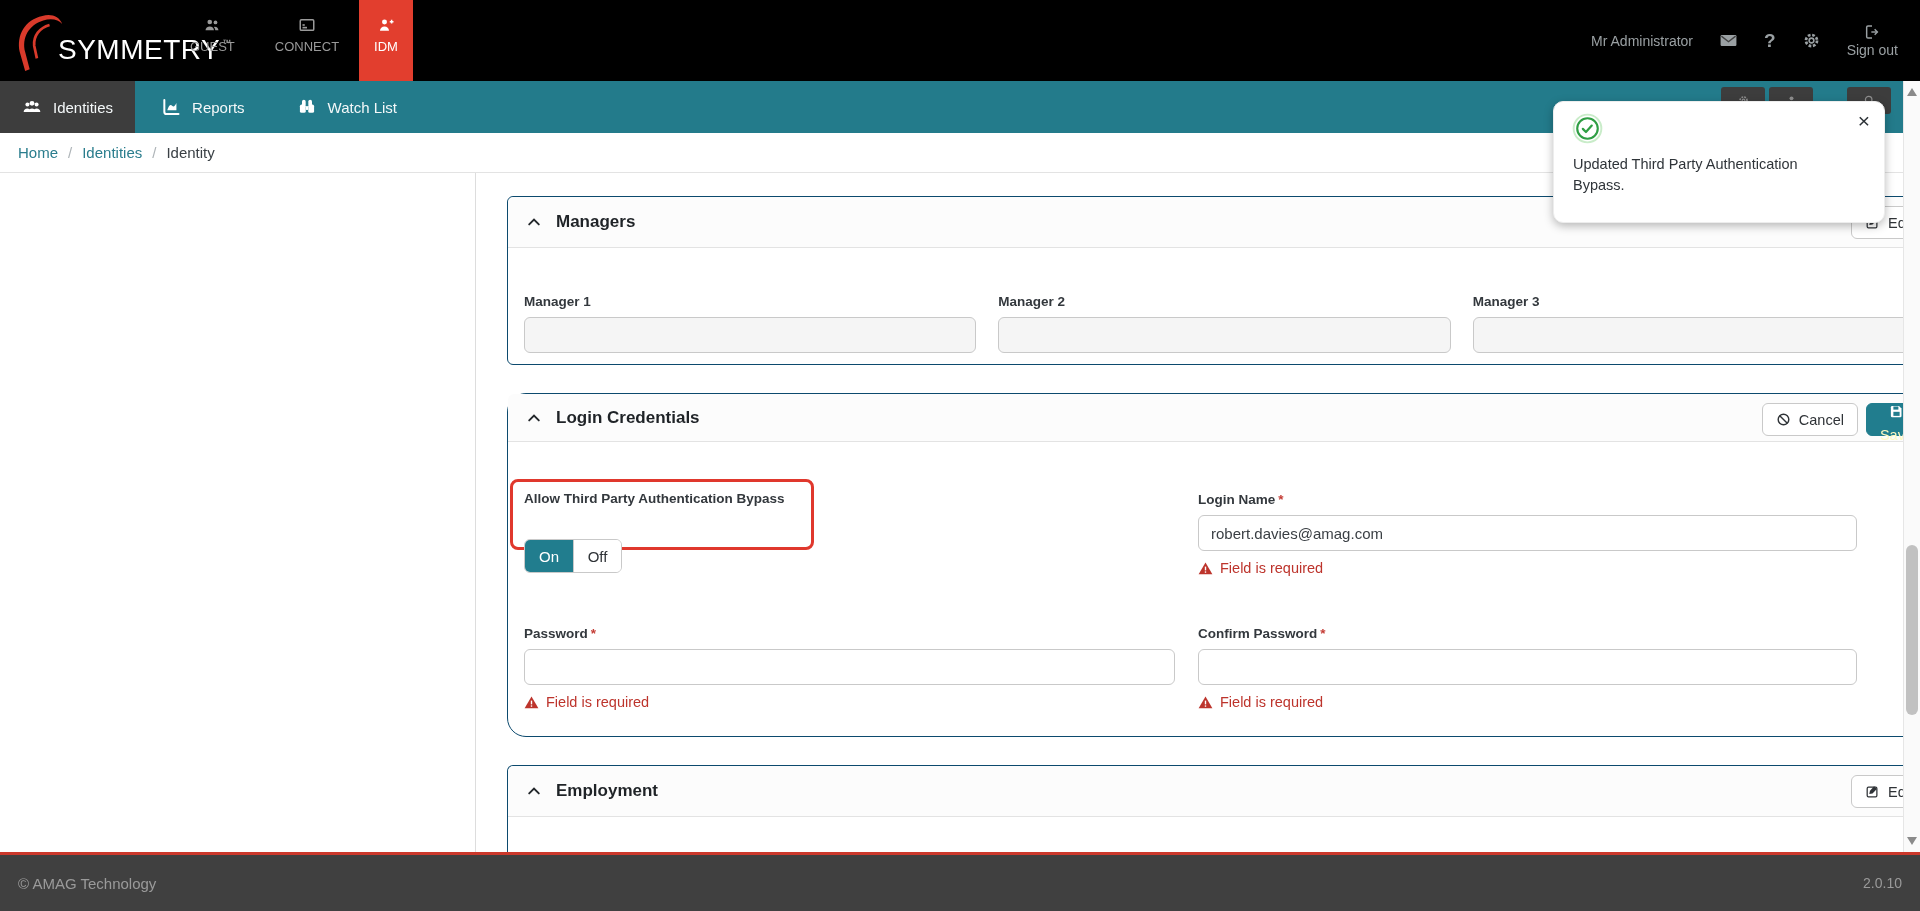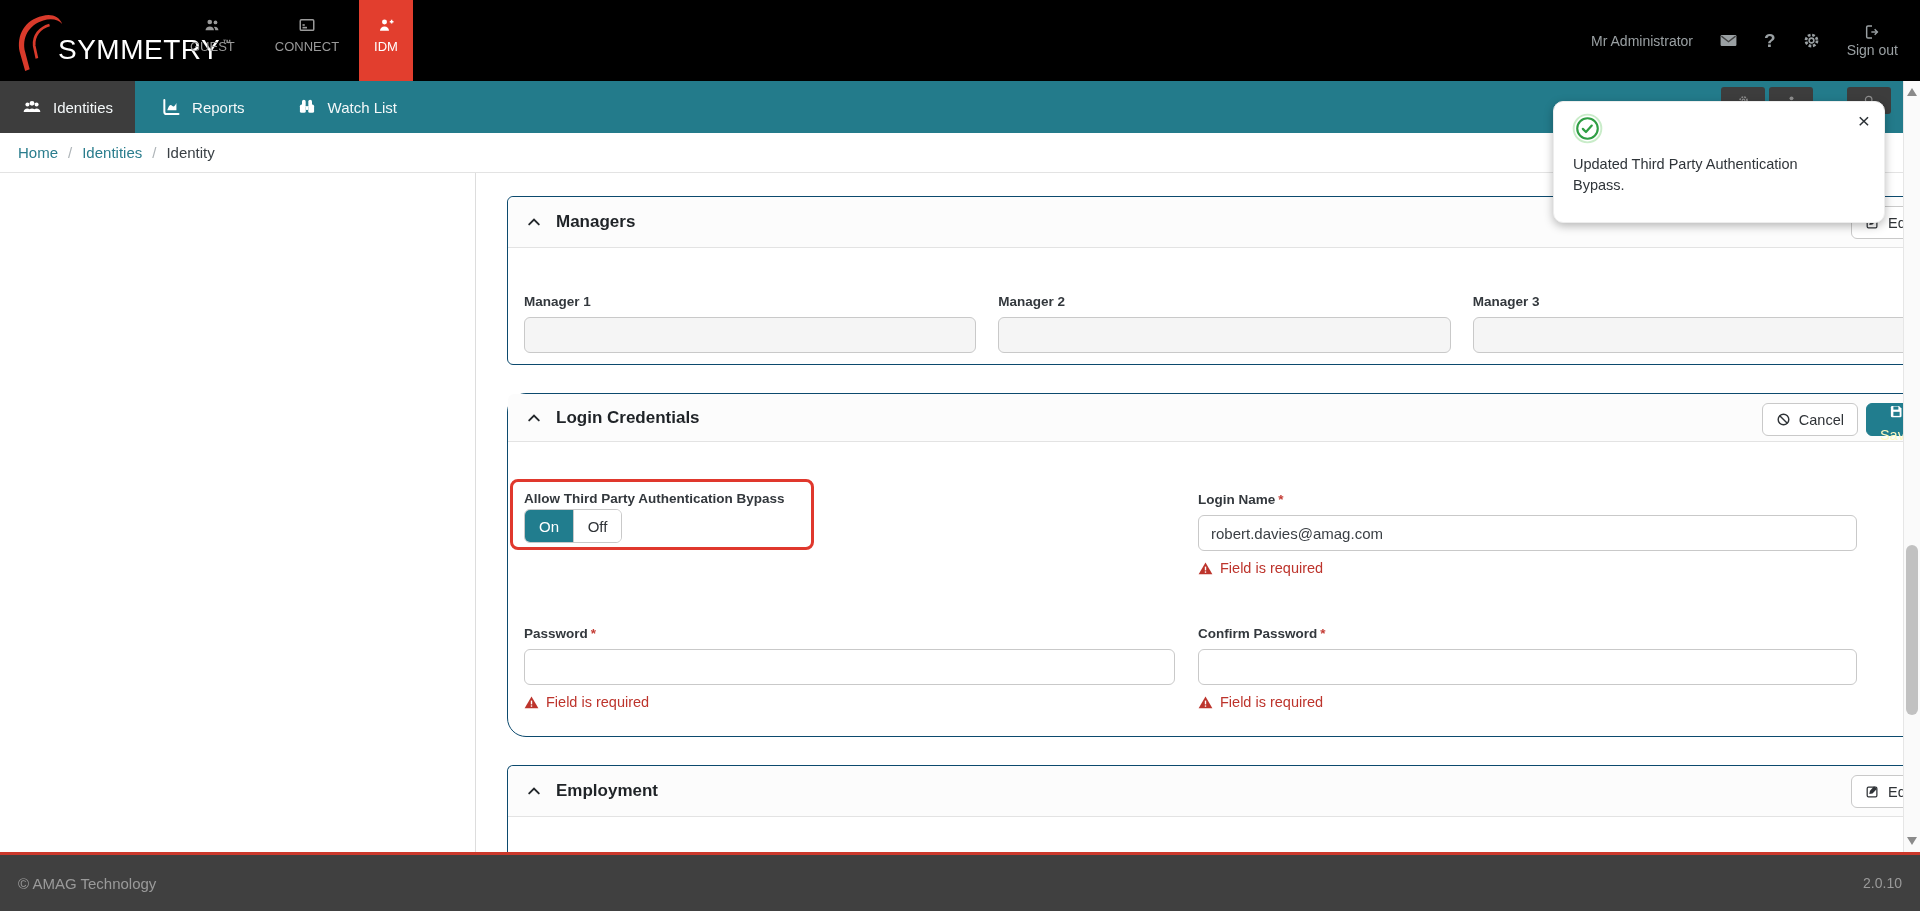--- a/index.html
+++ b/index.html
@@ -63,21 +63,21 @@
   .inp { width:100%; height:36px; border:1px solid #c9c9c9; border-radius:6px; font-size:15px; color:#3a3f44; padding:0 12px; background:#fff; font-family:"Liberation Sans",sans-serif; }
   .inp:disabled, .inp.ro { background:#f5f5f5; }
 
   
   .card-login { top:220px; height:344px;border-radius:19px; }
   .card-login .card-head { height:48px; }
   .lc-body { position:relative; height:295px; }
   .abs { position:absolute; }
   .help-q { position:absolute; right:16px; top:26px; font-size:20px; font-weight:700; color:#8d9296; cursor:pointer; }
   .redbox { position:absolute; left:2px; top:37px; width:304px; height:71px; border:3px solid #e0382d; border-radius:8px; padding:9px 11px; }
-  .toggle { margin-top:3px; display:inline-flex; height:34px; border:1px solid #c9c9c9; border-radius:6px; overflow:hidden; }
+  .toggle { margin-top:21px; display:inline-flex; height:34px; border:1px solid #c9c9c9; border-radius:6px; overflow:hidden; }
   .tg-seg { width:48px; display:flex; align-items:center; justify-content:center; font-size:15px; cursor:pointer; background:#fff; color:#2f3337; }
   .tg-on { background:#217d8e; color:#fff; }
   .err { display:flex; align-items:flex-end; gap:7px; color:#bd342c; font-size:14.5px; }
   .err .icon { width:15px; height:15px; }
 
   
   .card-emp { top:592px; height:260px; border-bottom:none; border-radius:6px 6px 0 0; }
 
   
   .toast { position:absolute; left:1553px; top:101px; width:332px; height:122px; background:#fff; border:1px solid #ededed;
@@ -318,21 +318,21 @@
             </span>
             <span>Save</span>
           </button>
         </div>
       </div>
 
       <div class="lc-body">
         <span class="help-q">?</span>
 
         <div class="redbox">
-          <div class="fld-label" style="margin-bottom:0;">Allow Third Party Authentication Bypass</div>
+          <div class="fld-label" style="margin-bottom:12px;">Allow Third Party Authentication Bypass</div>
           <div class="toggle">
             <div class="tg-seg tg-on">On</div>
             <div class="tg-seg" style="border-left:1px solid #c9c9c9;">Off</div>
           </div>
         </div>
 
         <div class="abs" style="left:690px; top:50px;">
           <div class="fld-label"><span>Login Name</span><span class="req">*</span></div>
           <input class="inp" style="width: 659px;" value="robert.davies@amag.com">
           <div class="err" style="margin-top:9px;">

